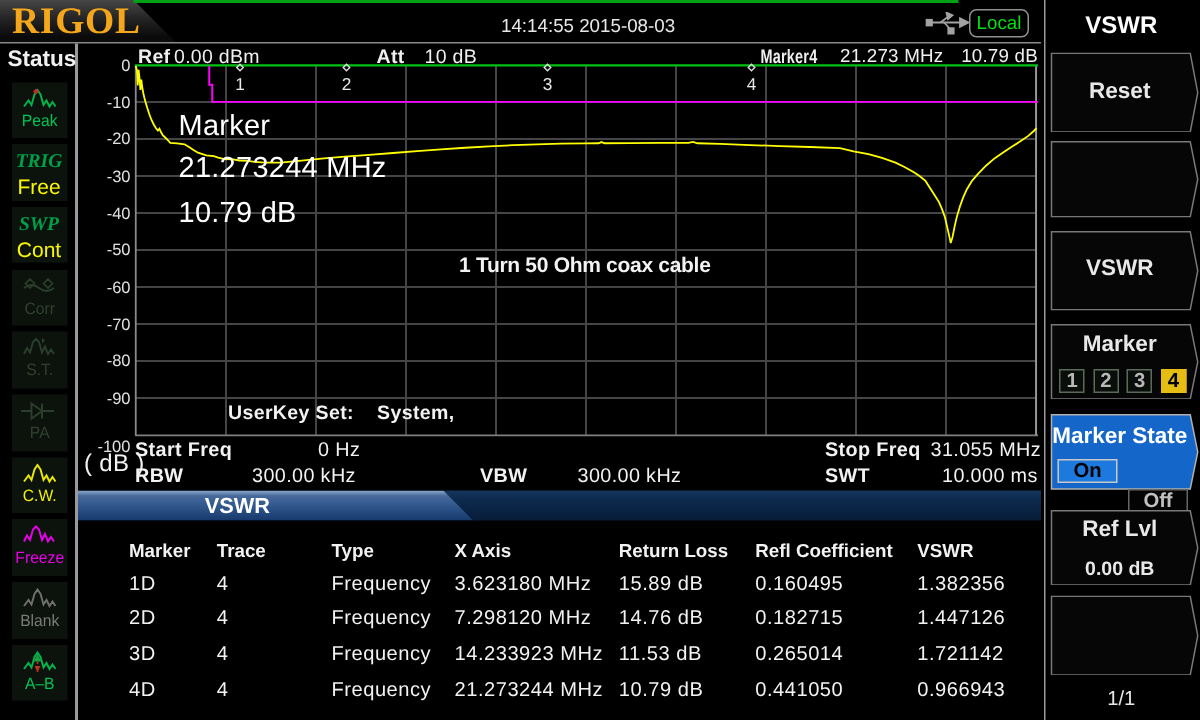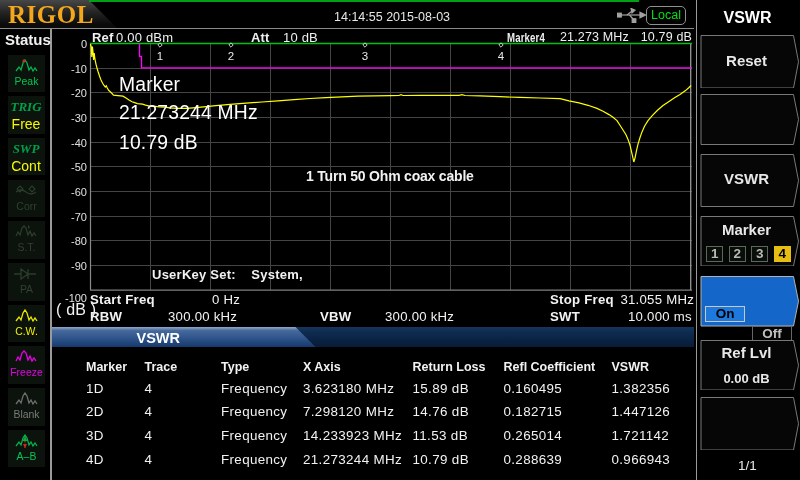--- a/index.html
+++ b/index.html
@@ -237,21 +237,21 @@
 <div class="td" style="left:221px;top:428px">Frequency</div>
 <div class="td" style="left:303px;top:428px">14.233923 MHz</div>
 <div class="td" style="left:412.5px;top:428px">11.53 dB</div>
 <div class="td" style="left:503.5px;top:428px">0.265014</div>
 <div class="td" style="left:611.5px;top:428px">1.721142</div>
 <div class="td" style="left:86px;top:452px">4D</div>
 <div class="td" style="left:144.5px;top:452px">4</div>
 <div class="td" style="left:221px;top:452px">Frequency</div>
 <div class="td" style="left:303px;top:452px">21.273244 MHz</div>
 <div class="td" style="left:412.5px;top:452px">10.79 dB</div>
-<div class="td" style="left:503.5px;top:452px">0.288639</div>
+<div class="td" style="left:503.5px;top:452px">0.441050</div>
 <div class="td" style="left:611.5px;top:452px">0.966943</div>
 <div id="menu-title">VSWR</div>
 <div class="btn" style="top:34.5px;height:53.5px">
     <svg width="100" height="53.5" viewBox="0 0 100 53.5" style="position:absolute;left:0;top:0">
       <path d="M1,0.5 H93.5 L98.5,26.75 L93.5,53 H1 Z" fill="#060606" stroke="#787878" stroke-width="1"></path>
     </svg>
     <div class="blab" style="top:17px">Reset</div>
   </div>
 <div class="btn" style="top:93.5px;height:51px">
     <svg width="100" height="51" viewBox="0 0 100 51" style="position:absolute;left:0;top:0">
@@ -273,20 +273,21 @@
       <div class="mbox">1</div>
       <div class="mbox">2</div>
       <div class="mbox">3</div>
       <div class="mbox sel">4</div>
     </div>
   </div>
 <div class="btn" style="top:276px;height:50.5px">
     <svg width="100" height="50.5" viewBox="0 0 100 50.5" style="position:absolute;left:0;top:0">
       <path d="M1,0.5 H93.5 L98.5,25.25 L93.5,50 H1 Z" fill="#1566c9" stroke="#b0b0b0" stroke-width="1"></path>
     </svg>
+    <div class="blab" style="top:6px;color:#fff;font-size:15px">Marker State</div>
     <div style="position:absolute;top:30px;left:4px;width:90px;display:flex;gap:7px;justify-content:center">
       <div class="onbox">On</div>
       <div class="offbox">Off</div>
     </div>
   </div>
 <div class="btn" style="top:339.5px;height:50.5px">
     <svg width="100" height="50.5" viewBox="0 0 100 50.5" style="position:absolute;left:0;top:0">
       <path d="M1,0.5 H93.5 L98.5,25.25 L93.5,50 H1 Z" fill="#060606" stroke="#787878" stroke-width="1"></path>
     </svg>
     <div class="blab" style="top:4.5px">Ref Lvl</div>

